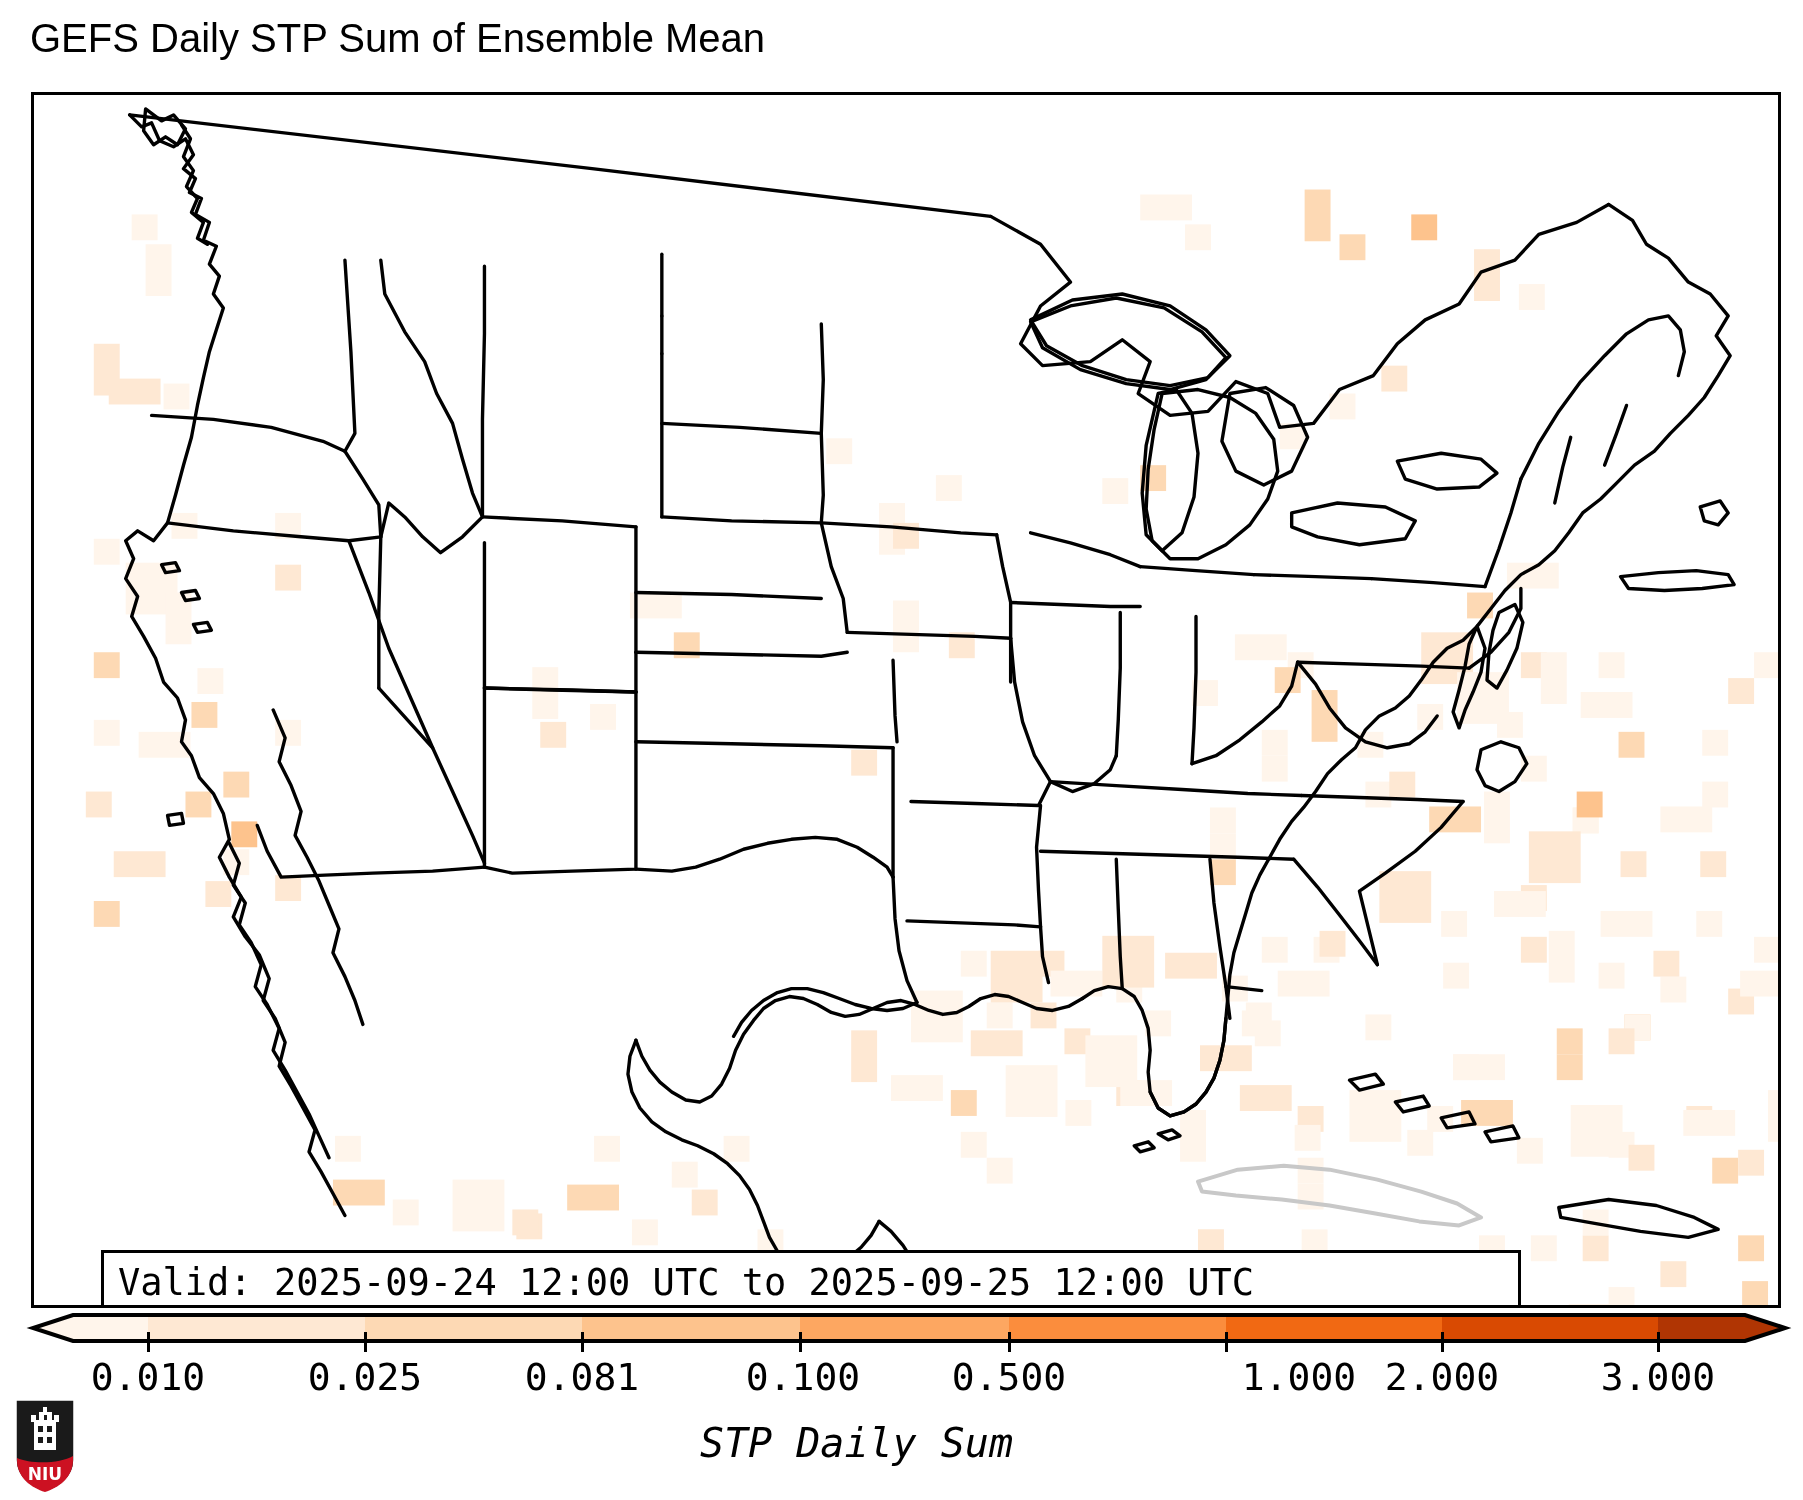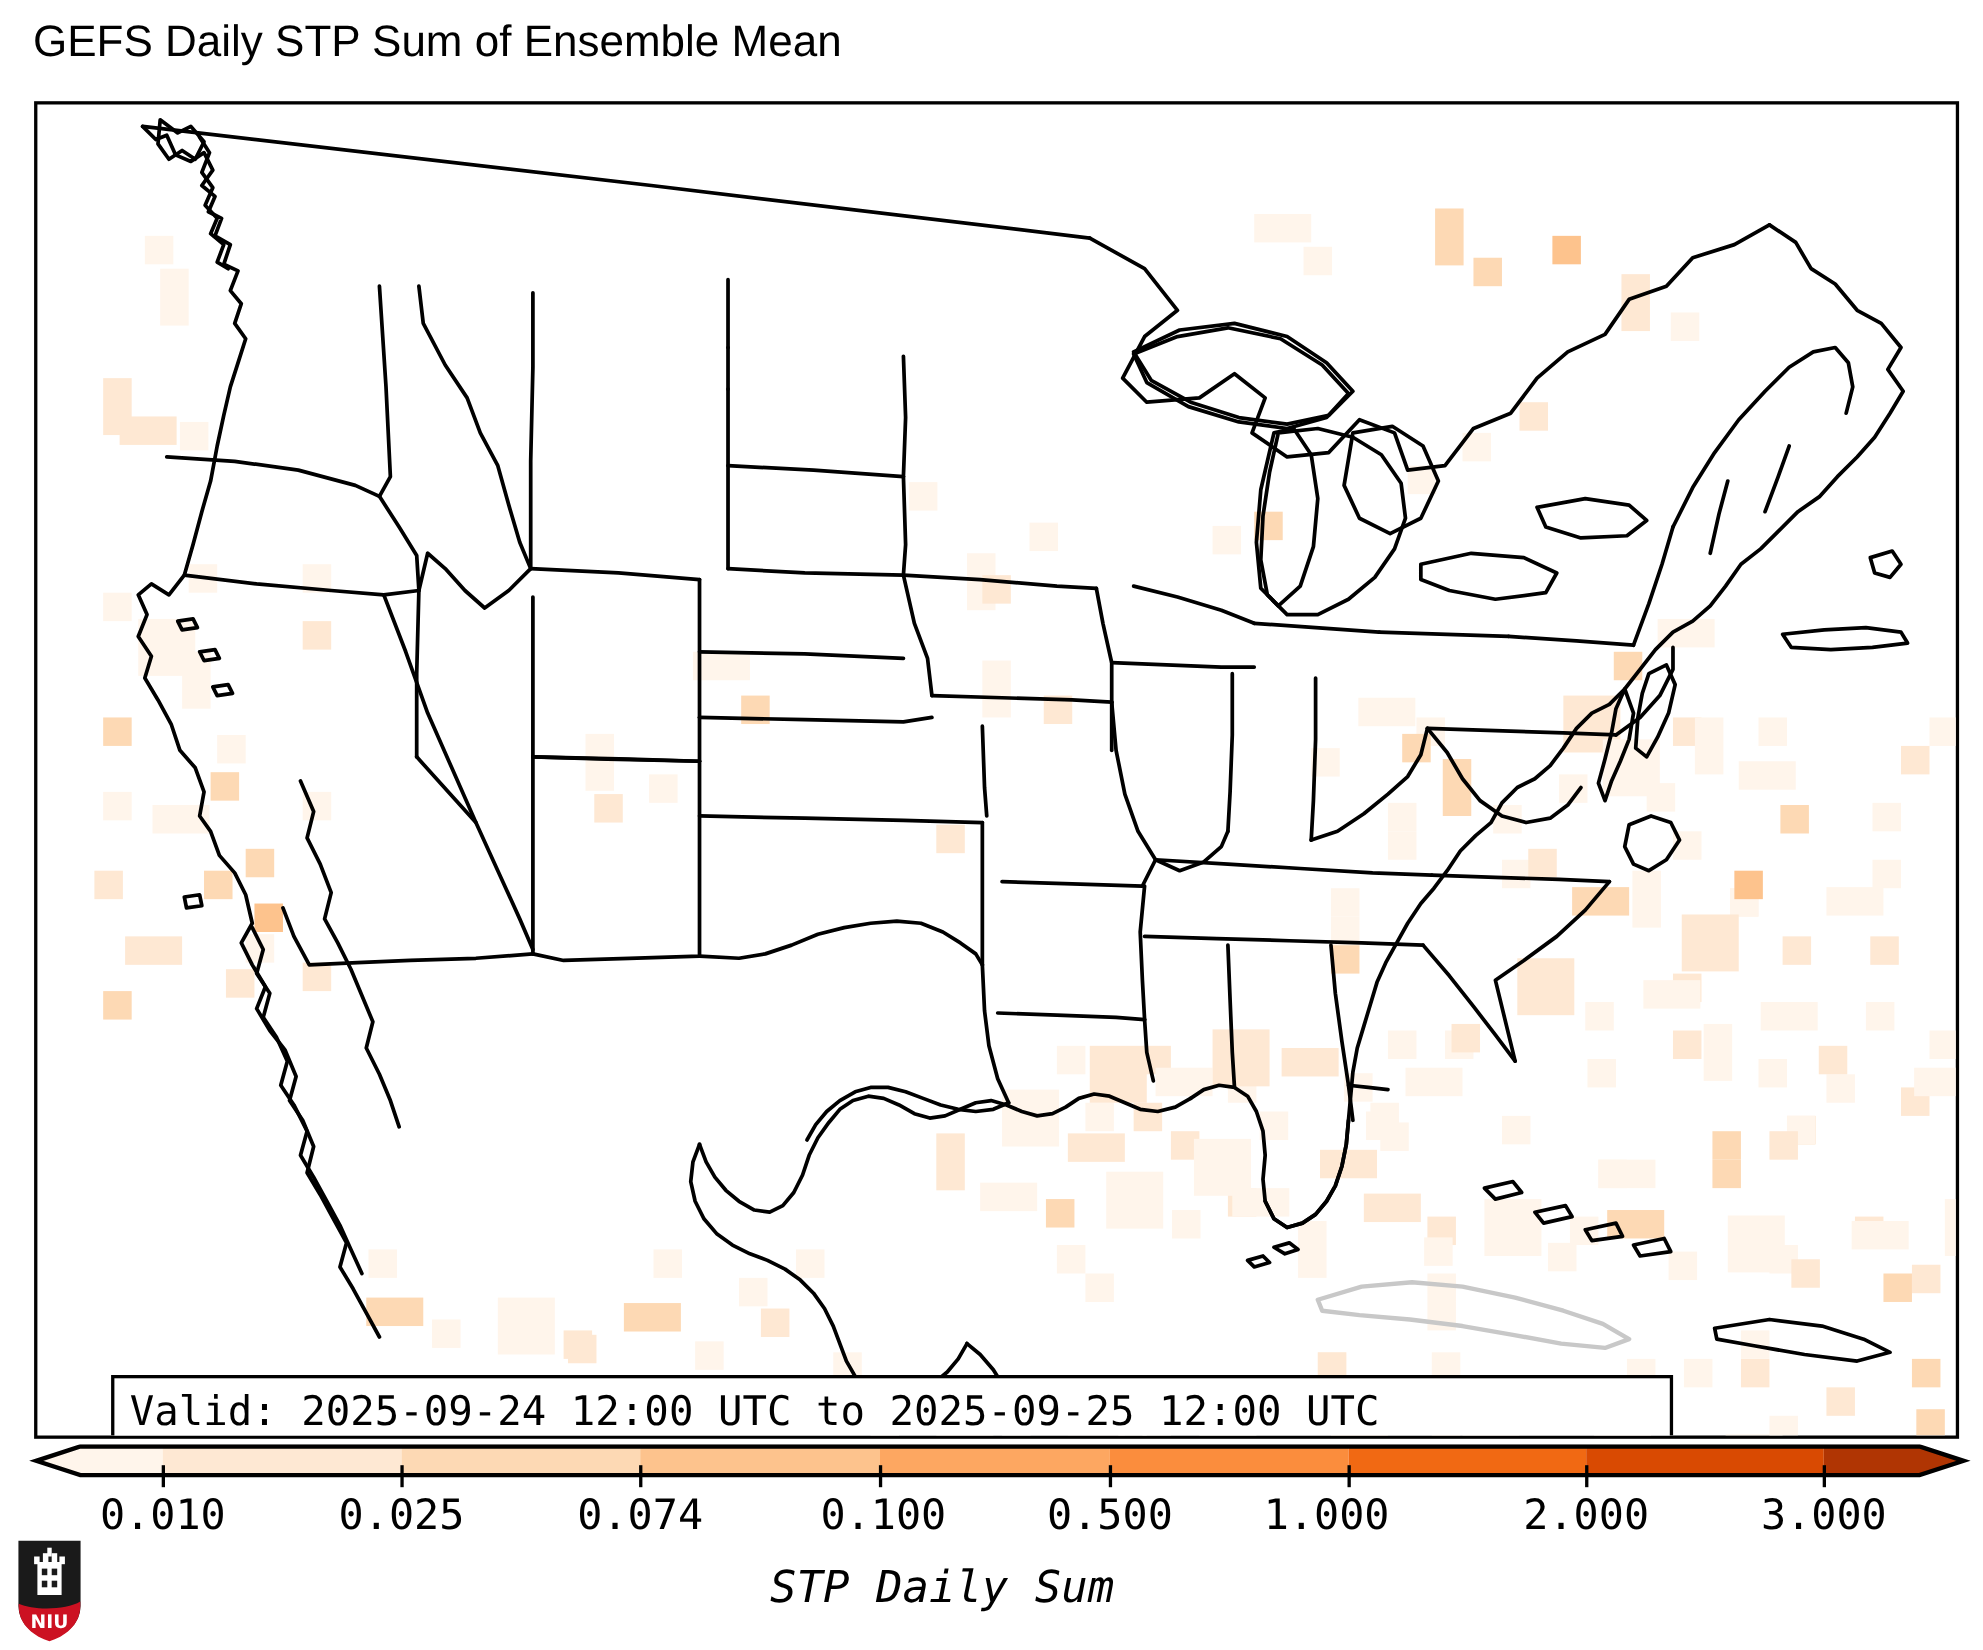--- a/index.html
+++ b/index.html
@@ -479,24 +479,24 @@
       <div class="cb-tick" style="left: 581px;"></div>
       <div class="cb-tick" style="left: 799px;"></div>
       <div class="cb-tick" style="left: 1008px;"></div>
       <div class="cb-tick" style="left: 1225px;"></div>
       <div class="cb-tick" style="left: 1441px;"></div>
       <div class="cb-tick" style="left: 1657px;"></div>
     </div>
   <div id="cbar-labels">
       <div class="cb-label" style="left: 148px;">0.010</div>
       <div class="cb-label" style="left: 365px;">0.025</div>
-      <div class="cb-label" style="left: 582px;">0.074</div>
+      <div class="cb-label" style="left: 582px;">0.081</div>
       <div class="cb-label" style="left: 779px; margin-left: 24px;">0.100</div>
       <div class="cb-label" style="left: 1009px;">0.500</div>
-      <div class="cb-label" style="left: 1206px;">1.000</div>
+      <div class="cb-label" style="left: 1299px;">1.000</div>
       <div class="cb-label" style="left: 1442px;">2.000</div>
       <div class="cb-label" style="left: 1658px;">3.000</div>
     </div>
   <div id="cbar-title">
     <span>STP Daily Sum</span>
   </div>
 
   <svg id="logo" viewBox="0 0 62 96">
     <path d="M2,2 H60 V62 C60,80 44,90 31,94 C18,90 2,80 2,62 Z" fill="#1a1a1a" stroke="#ffffff" stroke-width="1.5"></path>
     <path d="M3,60 C16,66 46,66 59,58 V62 C59,80 44,90 31,94 C18,90 3,80 3,62 Z" fill="#cc1122"></path>

